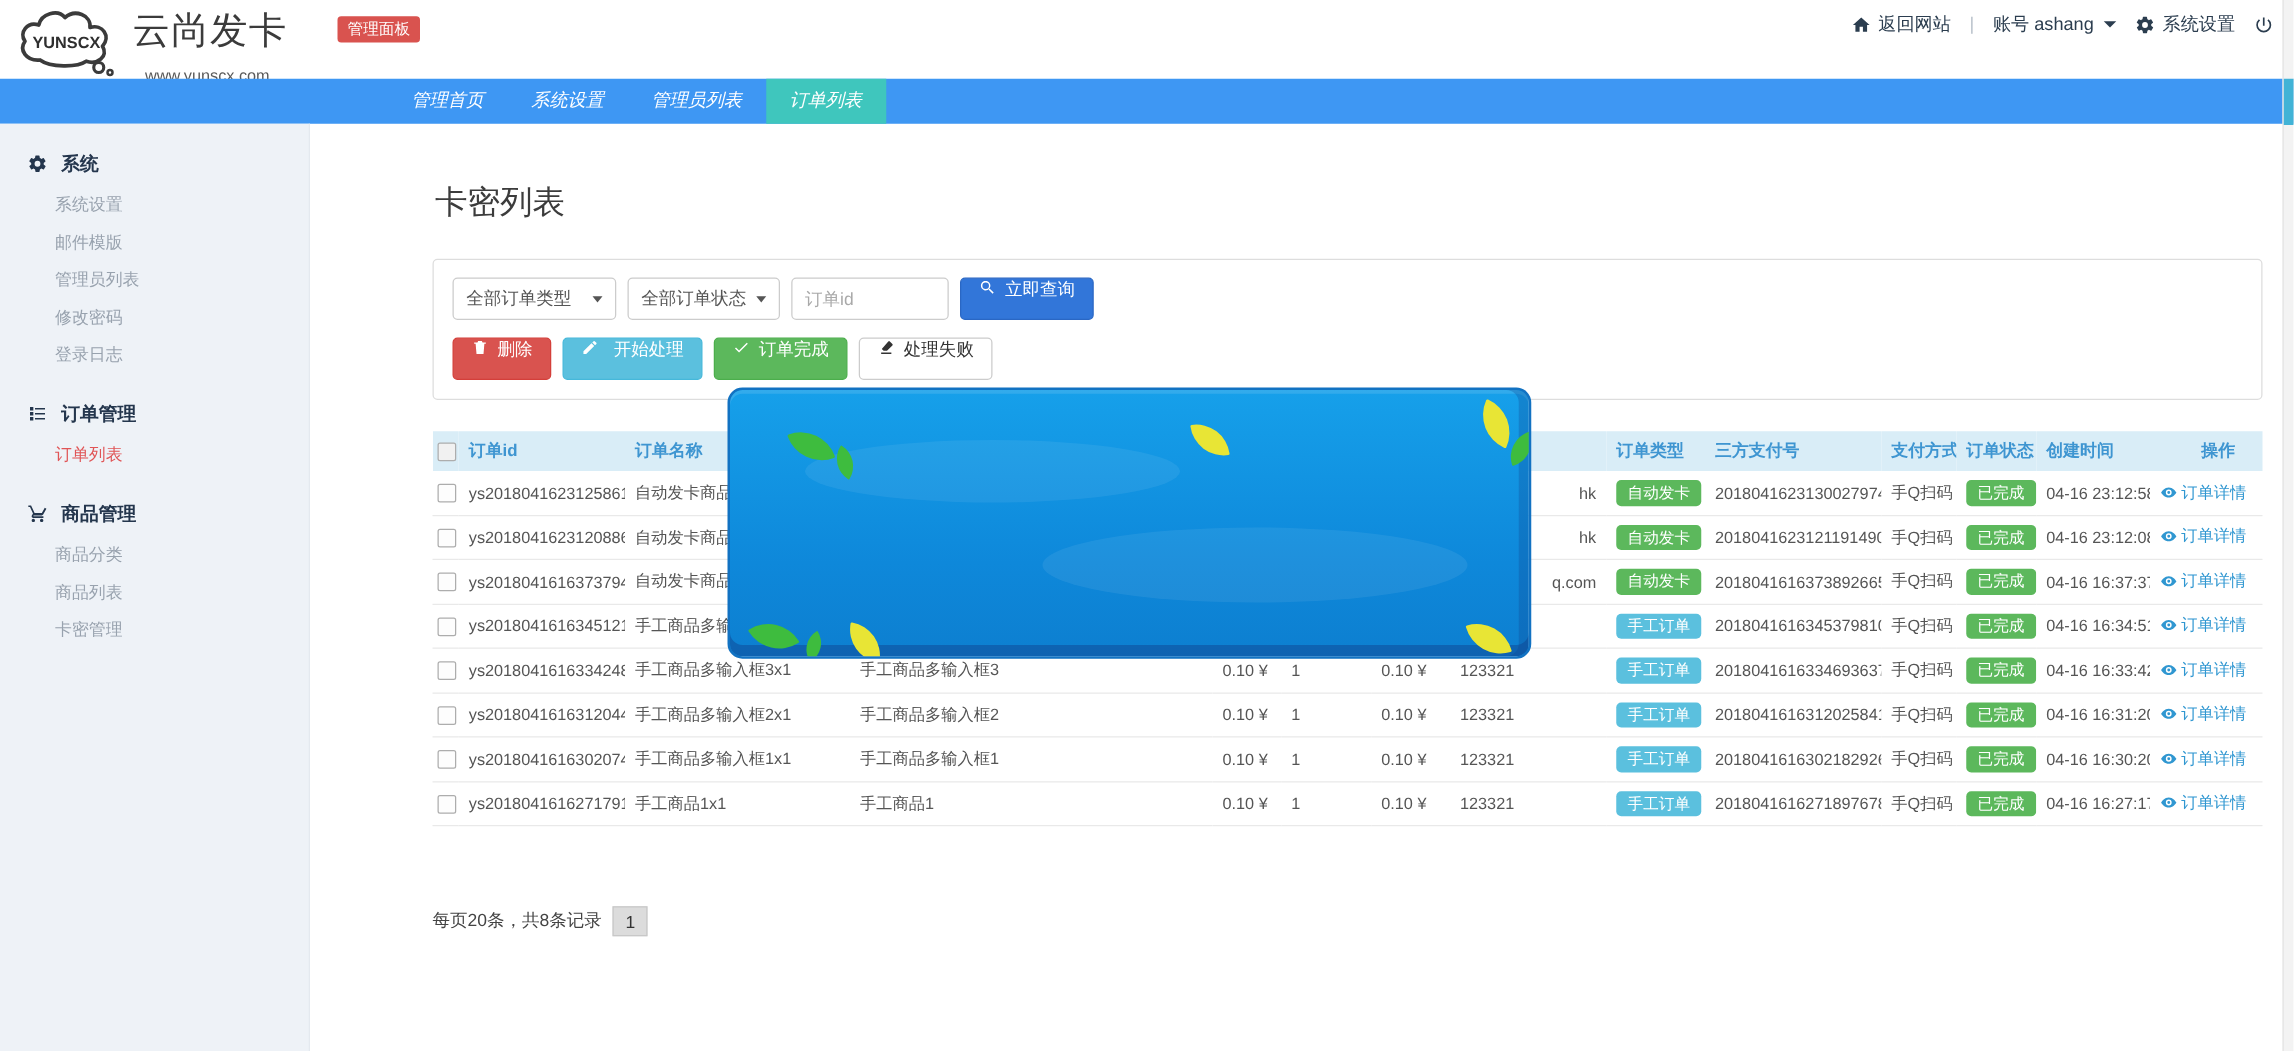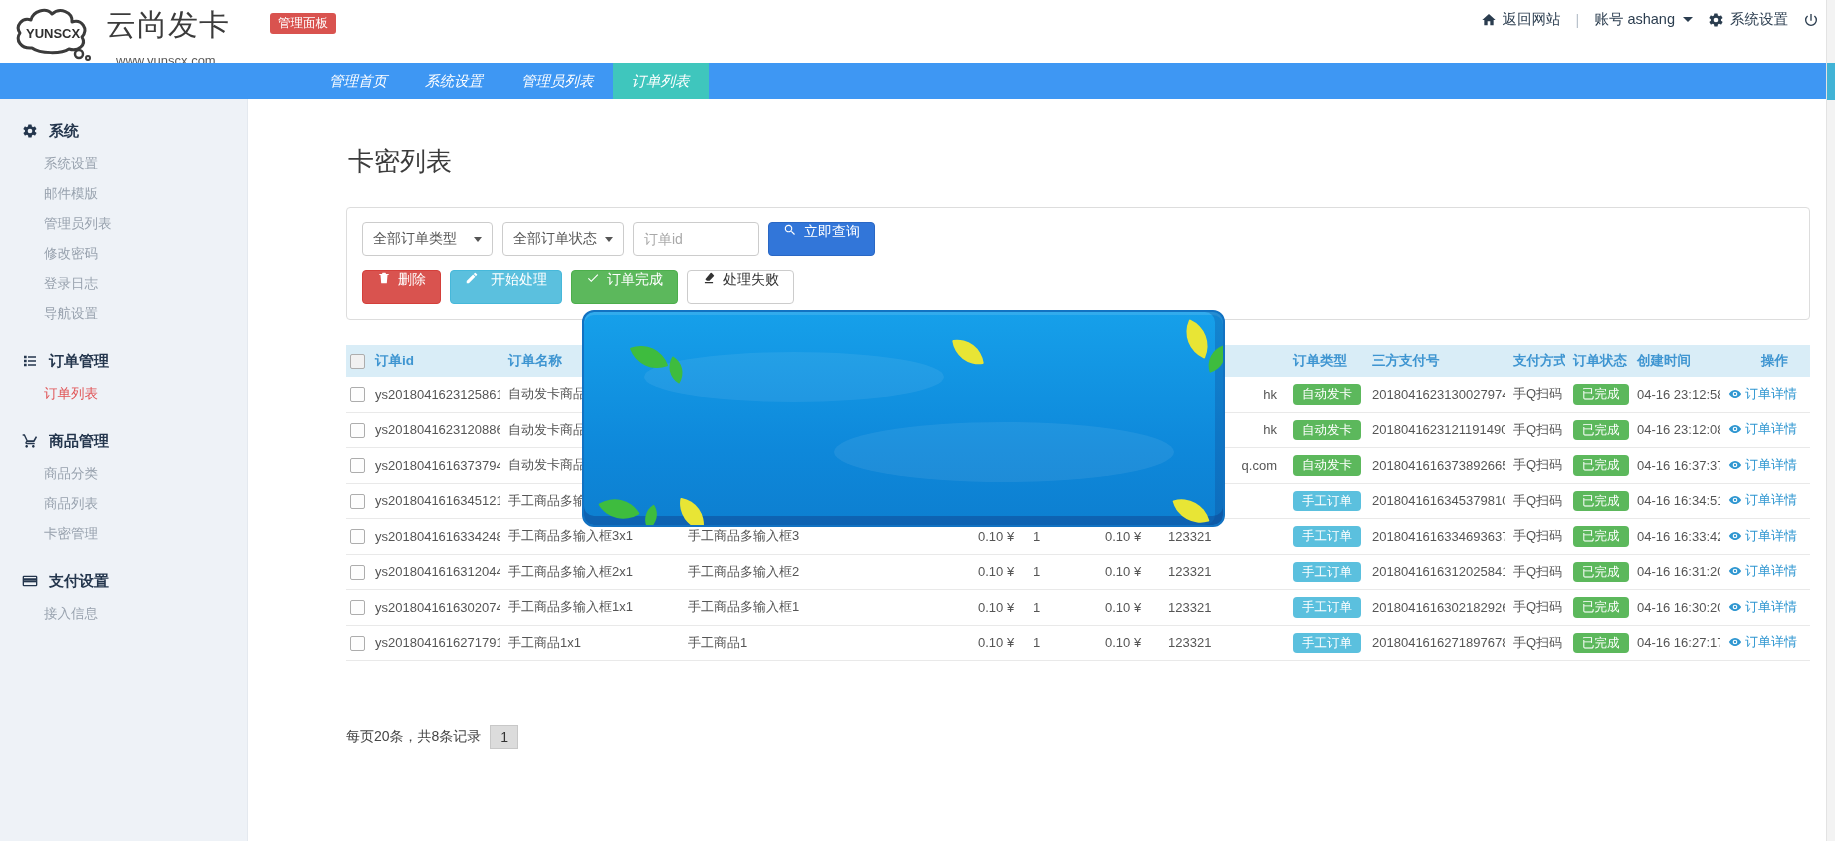--- a/index.html
+++ b/index.html
@@ -159,21 +159,20 @@
               <path d="M19.4 13a7.5 7.5 0 0 0 .1-1 7.5 7.5 0 0 0-.1-1l2.1-1.6a.5.5 0 0 0 .1-.6l-2-3.4a.5.5 0 0 0-.6-.2l-2.5 1a7.7 7.7 0 0 0-1.7-1l-.4-2.6a.5.5 0 0 0-.5-.4h-4a.5.5 0 0 0-.5.4l-.4 2.6a7.7 7.7 0 0 0-1.7 1l-2.5-1a.5.5 0 0 0-.6.2l-2 3.4a.5.5 0 0 0 .1.6L4.5 11a7.5 7.5 0 0 0-.1 1 7.5 7.5 0 0 0 .1 1l-2.1 1.6a.5.5 0 0 0-.1.6l2 3.4c.1.2.4.3.6.2l2.5-1a7.7 7.7 0 0 0 1.7 1l.4 2.6c0 .2.2.4.5.4h4c.2 0 .4-.2.5-.4l.4-2.6a7.7 7.7 0 0 0 1.7-1l2.5 1c.2.1.5 0 .6-.2l2-3.4a.5.5 0 0 0-.1-.6L19.4 13zM12 15.5a3.5 3.5 0 1 1 0-7 3.5 3.5 0 0 1 0 7z"></path>
             </svg>
           </span>
           <span>系统</span>
         </div>
         <div class="side-item">系统设置</div>
         <div class="side-item">邮件模版</div>
         <div class="side-item">管理员列表</div>
         <div class="side-item">修改密码</div>
         <div class="side-item">登录日志</div>
-        <div class="side-item">导航设置</div>
       </div>
       <div class="side-section">
         <div class="side-title">
           <span class="ic">
             <svg viewBox="0 0 24 24">
               <path d="M3 4h4v4H3zM9 5h12v2H9zM3 10h4v4H3zM9 11h12v2H9zM3 16h4v4H3zM9 17h12v2H9z"></path>
             </svg>
           </span>
           <span>订单管理</span>
         </div>
@@ -184,32 +183,20 @@
           <span class="ic">
             <svg viewBox="0 0 24 24">
               <path d="M7 18c-1.1 0-2 .9-2 2s.9 2 2 2 2-.9 2-2-.9-2-2-2zm10 0c-1.1 0-2 .9-2 2s.9 2 2 2 2-.9 2-2-.9-2-2-2zM7.2 14h9.9c.8 0 1.4-.4 1.7-1l3.9-7-2-1.1-3.5 6.1H8.5L4.3 2H1v2h2l3.6 7.6-1.4 2.4c-.7 1.3.2 3 1.9 3h12v-2H7.2z"></path>
             </svg>
           </span>
           <span>商品管理</span>
         </div>
         <div class="side-item">商品分类</div>
         <div class="side-item">商品列表</div>
         <div class="side-item">卡密管理</div>
-      </div>
-      <div class="side-section">
-        <div class="side-title">
-          <span class="ic">
-            <svg viewBox="0 0 24 24">
-              <path d="M21 4H3a2 2 0 0 0-2 2v12a2 2 0 0 0 2 2h18a2 2 0 0 0 2-2V6a2 2 0 0 0-2-2zm0 14H3v-7h18v7zm0-10H3V6h18v2z"></path>
-              <rect x="3" y="11" width="18" height="3"></rect>
-            </svg>
-          </span>
-          <span>支付设置</span>
-        </div>
-        <div class="side-item">接入信息</div>
       </div>
     </aside>
 
   <main class="main">
     <h2 class="page-title">卡密列表</h2>
 
     <section class="filter-panel">
       <div class="filter-row">
         <div class="select">
           <span>全部订单类型</span>

